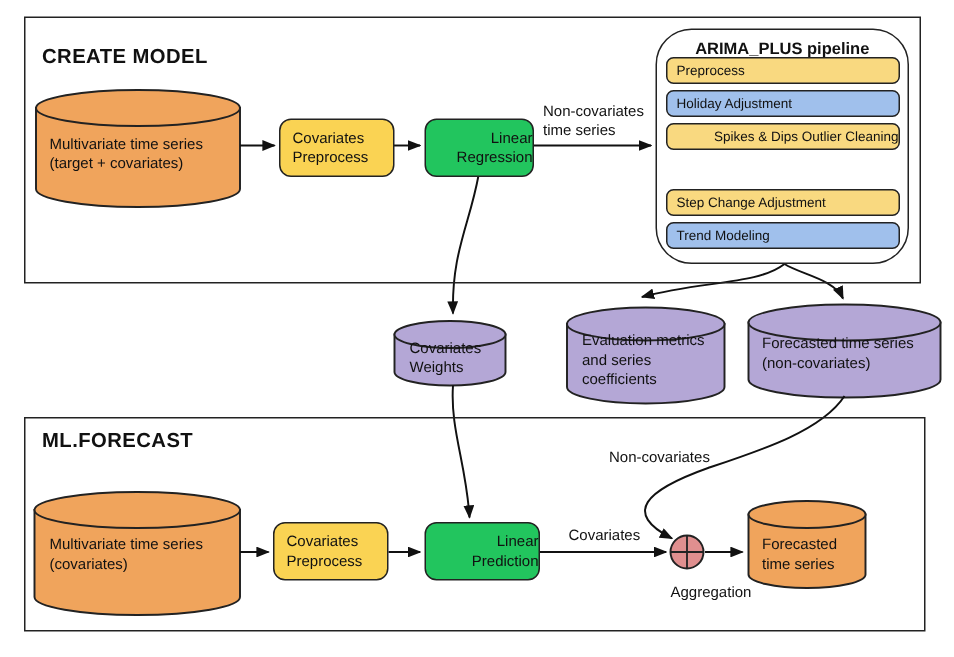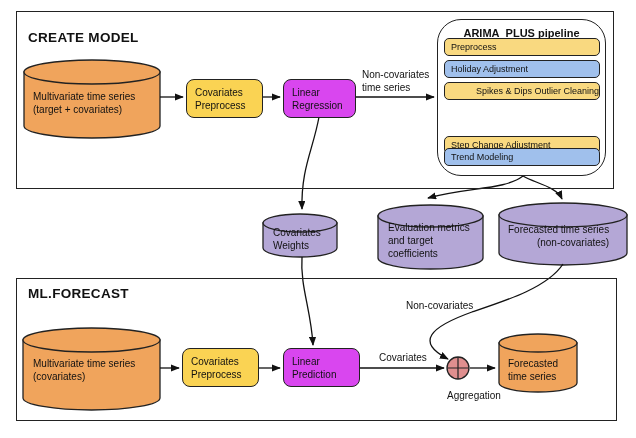--- a/index.html
+++ b/index.html
@@ -7,42 +7,42 @@
   #stage{position:relative;width:636px;height:438px;background:#fff;overflow:hidden;padding-left:35px;}
   #shapes{position:absolute;left:0;top:0;}
   .section{position:absolute;border:1.5px solid #222;background:transparent;box-sizing:border-box;}
   #create-box{left:16px;top:11px;width:598px;height:178px;}
   #ml-box{left:16px;top:278px;width:601px;height:143px;}
   .sec-title{position:absolute;font-size:13.5px;font-weight:bold;letter-spacing:.3px;}
   #create-title{left:28px;top:30px;}
   #ml-title{left:28px;top:286px;}
   .node{position:absolute;border:1.3px solid #222;border-radius:8px;display:flex;flex-direction:column;justify-content:center;padding-left:8px;font-size:10px;line-height:13px;box-sizing:border-box;}
   .yellow{background:#FAD353;}
-  .green{background:#d946ef;}
+  .green{background:#22c55e;text-align:right;}
   #pre1{left:186px;top:79px;width:77px;height:39px;}
   #reg1{left:283px;top:79px;width:73px;height:39px;}
   #pre2{left:182px;top:348px;width:77px;height:39px;}
   #prd2{left:283px;top:348px;width:77px;height:39px;}
   .lbl{position:absolute;font-size:10px;line-height:13px;}
   #lbl-cyl1{left:33px;top:90px;}
   #lbl-cyl2{left:33px;top:357px;}
   #lbl-covw{left:273px;top:226px;}
   #lbl-eval{left:388px;top:221px;}
-  #lbl-fnc{left:508px;top:223px;text-align:right;}
+  #lbl-fnc{left:508px;top:223px;}
   #lbl-cyl3{left:508px;top:357px;}
   #lbl-noncov-ts{left:362px;top:68px;}
   #lbl-covariates{left:379px;top:351px;}
   #lbl-noncovariates{left:406px;top:299px;}
   #lbl-aggregation{left:426px;top:389px;margin-left:21px;}
   #pipeline{position:absolute;left:437px;top:19px;width:169px;height:157px;border:1.5px solid #222;border-radius:24px;background:#fff;box-sizing:border-box;}
   #pipeline-title{position:absolute;left:0;right:0;top:7px;text-align:center;font-weight:bold;font-size:11px;}
   .step{position:absolute;left:6px;width:156px;height:18px;border:1px solid #222;border-radius:5px;font-size:9px;line-height:16px;padding-left:6px;box-sizing:border-box;white-space:nowrap;}
   .step.y{background:#F9D980;}
   .step.b{background:#A0C0EC;}
-  #s0{top:18px;}#s1{top:40px;}#s2{top:62px;text-align:right;}#s3{top:84px;}#s4{top:116px;}#s5{top:128px;}
+  #s0{top:18px;}#s1{top:40px;}#s2{top:62px;text-align:right;}#s3{top:84px;}#s4{top:106px;}#s5{top:128px;}
 </style>
 </head>
 <body>
 
 <div id="stage">
 
   <svg id="shapes" width="636" height="438" viewBox="0 0 636 438">
     <defs>
       <marker id="ah" viewBox="0 0 10 8" markerWidth="9" markerHeight="7.2" refX="9" refY="4" orient="auto" markerUnits="userSpaceOnUse">
         <path d="M0,0 L10,4 L0,8 Z" fill="#111"></path>
@@ -132,21 +132,21 @@
     <div id="s5" class="step b">Trend Modeling</div>
   </div>
 
   <div id="lbl-covw" class="lbl">
     <div>Covariates</div>
     <div>Weights</div>
   </div>
 
   <div id="lbl-eval" class="lbl">
     <div>Evaluation metrics</div>
-    <div>and target</div>
+    <div>and series</div>
     <div>coefficients</div>
   </div>
 
   <div id="lbl-fnc" class="lbl">
     <div>Forecasted time series</div>
     <div>(non-covariates)</div>
   </div>
 
   <div id="lbl-cyl2" class="lbl">
     <div>Multivariate time series</div>

